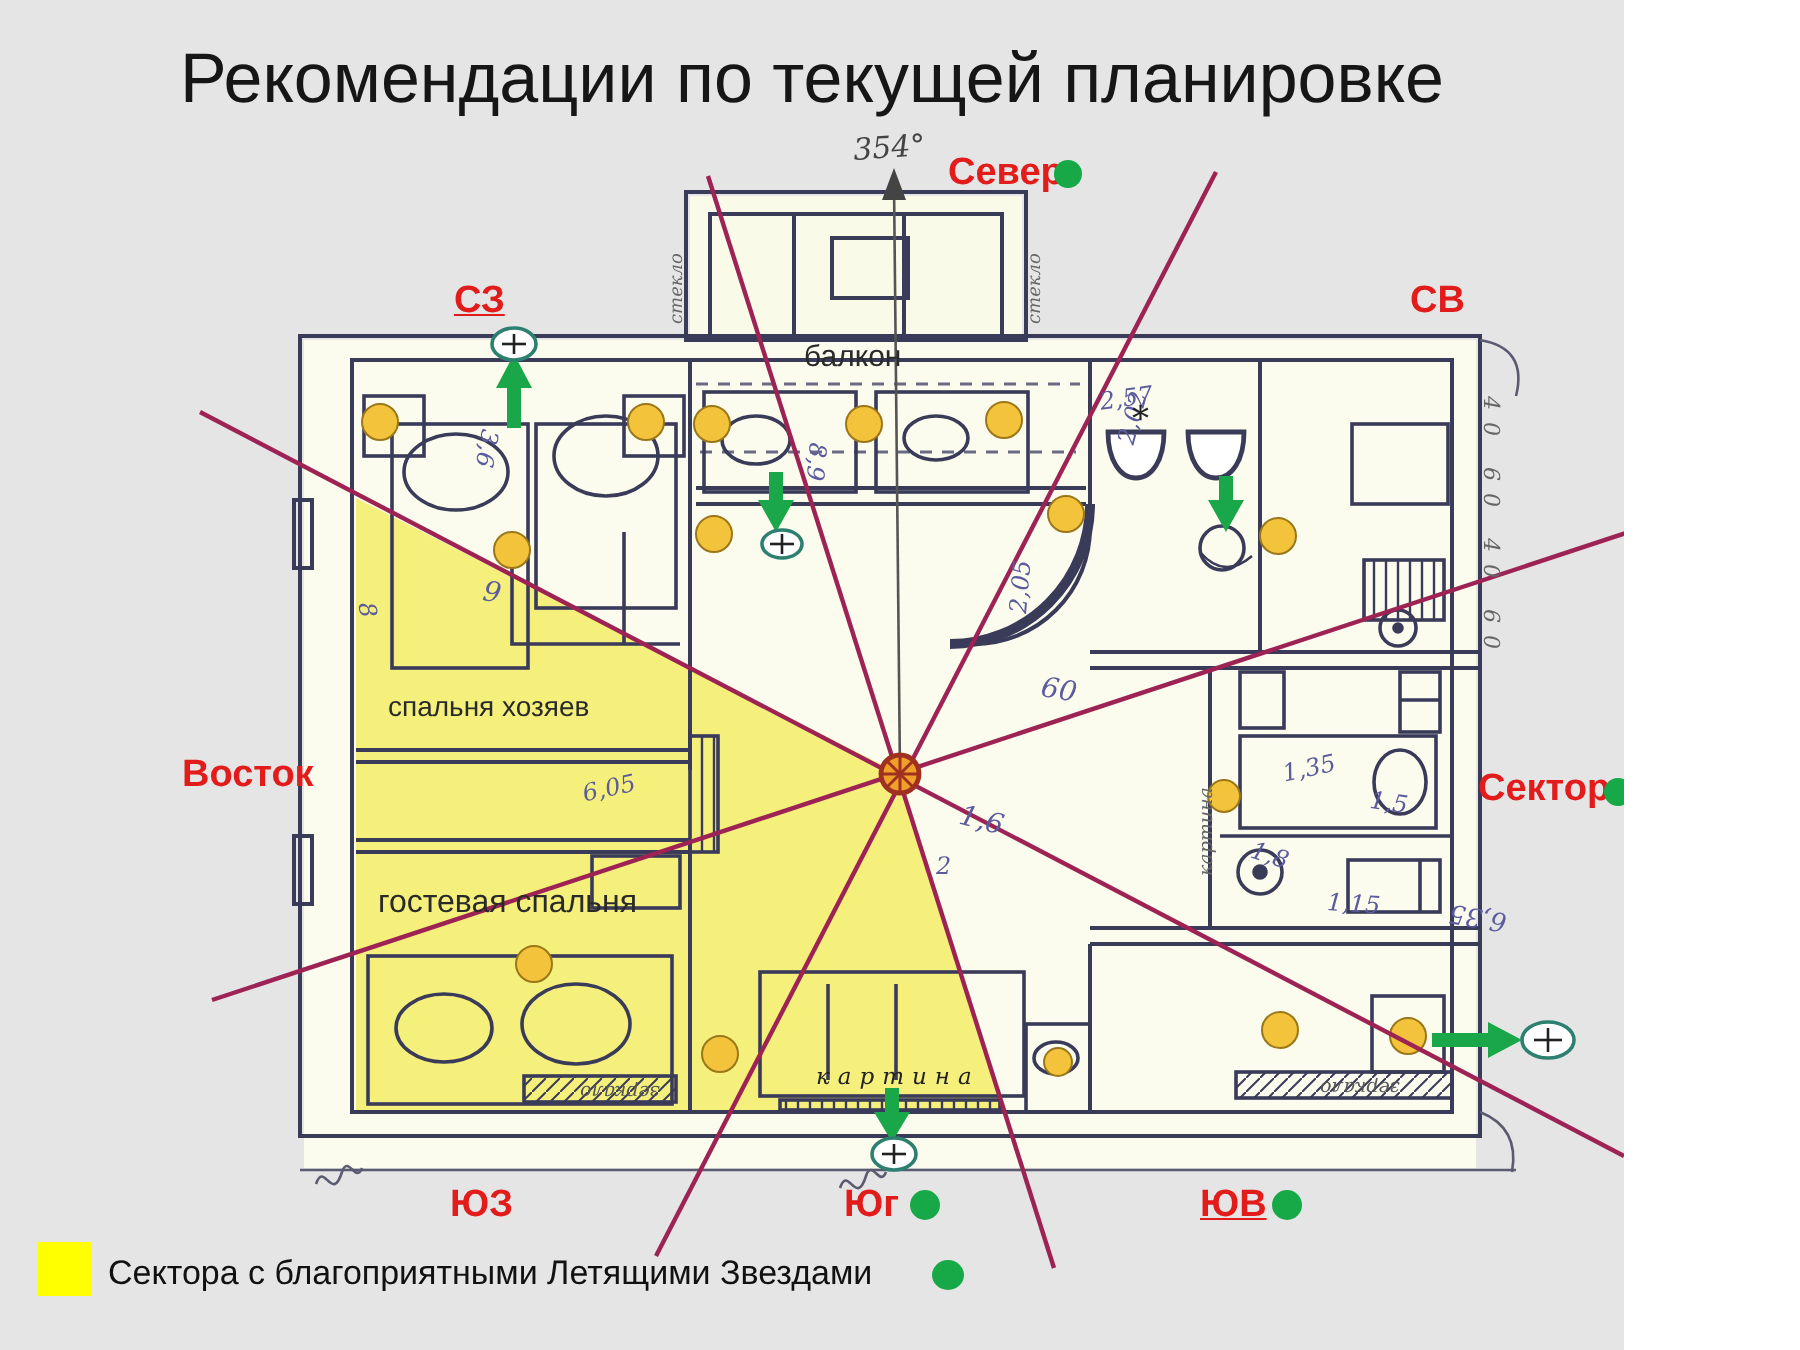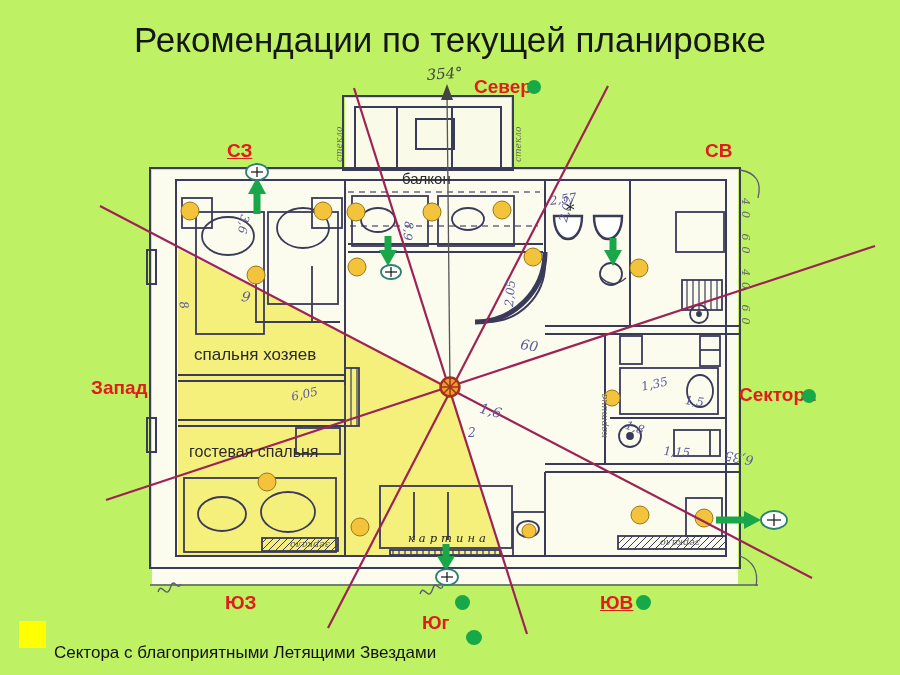--- a/index.html
+++ b/index.html
@@ -1,25 +1,25 @@
 <!DOCTYPE html>
 <html><head>
 <meta charset="utf-8">
 <style>
   html,body{margin:0;padding:0;background:#fff;}
-  .canvas{position:relative;width:900px;height:675px;background:#bef264;overflow:hidden;
+  .canvas{position:relative;width:812px;height:675px;background:#e5e5e5;overflow:hidden;
           font-family:"Liberation Sans",sans-serif;}
   .abs{position:absolute;}
   .title{width:100%;text-align:center;top:20px;font-size:35px;font-weight:400;color:#161616;letter-spacing:0px;}
   .dir{color:#e21b1b;font-weight:700;font-size:19px;white-space:nowrap;}
   .gdot{background:#17a848;border-radius:50%;}
   .roomlbl{color:#2a2a2a;font-size:15px;white-space:nowrap;text-align:center;}
   .hw{font-family:"DejaVu Serif",serif;font-style:italic;color:#5b5b9e;font-size:12px;white-space:nowrap;transform-origin:left top;}
   .hw.gray{color:#666;}
-  .legend-txt{color:#111;font-size:17px;white-space:nowrap;margin-top:16px;}
+  .legend-txt{color:#111;font-size:17px;white-space:nowrap;}
   .lg-square{width:27px;height:27px;background:#ffff00;}
   svg{position:absolute;left:0;top:0;}
 </style>
 </head>
 <body>
 
 <div class="canvas">
 
   <svg width="900" height="675" viewBox="0 0 900 675">
     <defs>
@@ -212,31 +212,31 @@
   </svg>
 
   <div class="abs title">Рекомендации по текущей планировке</div>
 
   <div class="abs hw gray" style="left:426px;top:66px;font-size:15px;transform:rotate(-4deg);color:#444;">354°</div>
 
   <div class="abs dir" style="left:474px;top:76px;">Север</div>
   <div class="abs gdot" style="left:527px;top:80px;width:14px;height:14px;"></div>
   <div class="abs dir" style="left:227px;top:140px;text-decoration:underline;">СЗ</div>
   <div class="abs dir" style="left:705px;top:140px;">СВ</div>
-  <div class="abs dir" style="left:91px;top:377px;">Запад</div>
+  <div class="abs dir" style="left:91px;top:377px;">Восток</div>
   <div class="abs dir" style="left:739px;top:384px;">Сектора</div>
   <div class="abs gdot" style="left:802px;top:389px;width:14px;height:14px;"></div>
   <div class="abs dir" style="left:225px;top:592px;">ЮЗ</div>
-  <div class="abs dir" style="left:422px;top:612px;">Юг</div>
+  <div class="abs dir" style="left:422px;top:592px;">Юг</div>
   <div class="abs gdot" style="left:455px;top:595px;width:15px;height:15px;"></div>
   <div class="abs dir" style="left:600px;top:592px;text-decoration:underline;">ЮВ</div>
   <div class="abs gdot" style="left:636px;top:595px;width:15px;height:15px;"></div>
 
   <div class="abs roomlbl" style="left:402px;top:170px;">балкон</div>
-  <div class="abs roomlbl" style="left:194px;top:345px;font-size:17px;">спальня хозяев</div>
+  <div class="abs roomlbl" style="left:194px;top:345px;font-size:14px;">спальня хозяев</div>
   <div class="abs roomlbl" style="left:189px;top:443px;font-size:16px;">гостевая спальня</div>
   <div class="abs hw" style="left:408px;top:531px;font-size:11.5px;letter-spacing:4px;color:#222;">картина</div>
   <div class="abs hw gray" style="left:598px;top:438px;font-size:9.5px;transform:rotate(-90deg);">картина</div>
   <div class="abs hw gray" style="left:334px;top:162px;font-size:9px;transform:rotate(-90deg);">стекло</div>
   <div class="abs hw gray" style="left:513px;top:162px;font-size:9px;transform:rotate(-90deg);">стекло</div>
   <div class="abs hw gray" style="left:330px;top:551px;font-size:9.5px;transform:rotate(180deg);color:#555;">зеркало</div>
   <div class="abs hw gray" style="left:700px;top:549px;font-size:9.5px;transform:rotate(180deg);color:#555;">зеркало</div>
 
   <div class="abs hw" style="left:549px;top:194px;transform:rotate(-8deg);">2,57</div>
   <div class="abs hw" style="left:556px;top:220px;transform:rotate(-75deg);">2,02</div>

